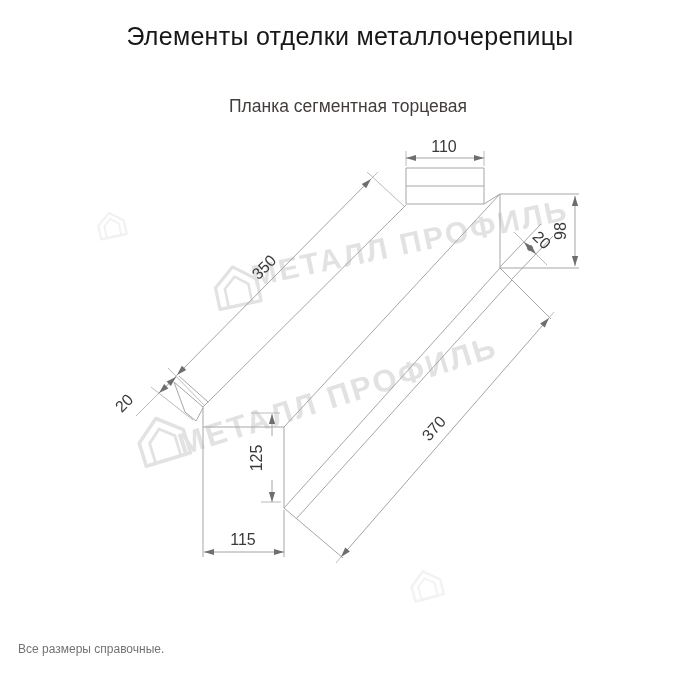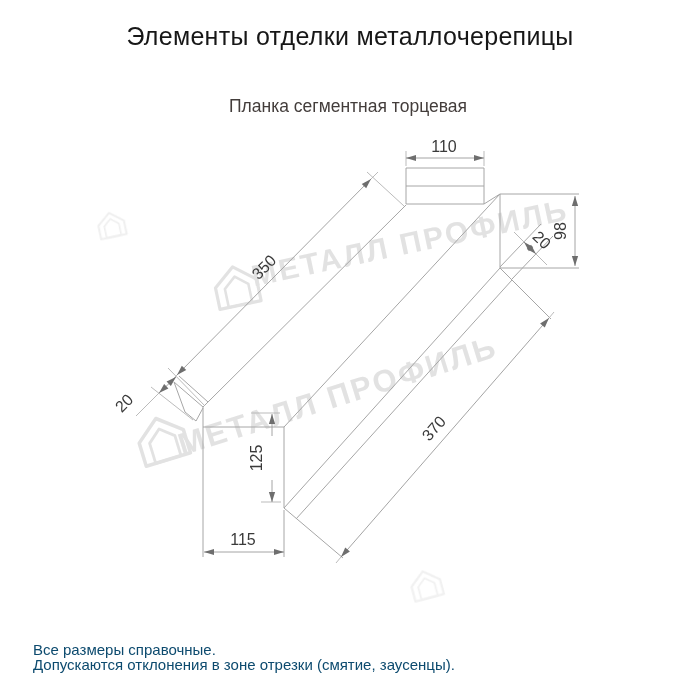--- a/index.html
+++ b/index.html
@@ -9,21 +9,21 @@
   }
   .page-title{
     position:absolute;top:22px;left:0;width:700px;text-align:center;
     font-size:25px;color:#171717;letter-spacing:.3px;
   }
   .product-name{
     position:absolute;top:96px;left:0;width:696px;text-align:center;
     font-size:17.5px;line-height:21px;color:#433d3b;
   }
   .footer{
-    position:absolute;left:33px;top:642px;font-size:15px;line-height:15px;color:#0c4a6e;
+    position:absolute;left:18px;top:642px;font-size:12px;line-height:15px;color:#737373;
   }
   svg{position:absolute;top:0;left:0;}
   .geo{stroke:#a6a6a6;stroke-width:1;fill:none;}
   .ext{stroke:#b3b3b3;stroke-width:.9;fill:none;}
   .dim{stroke:#9a9a9a;stroke-width:.9;fill:none;}
   .dimtext{fill:#3a3a3a;font-size:16px;font-family:"Liberation Sans","DejaVu Sans",sans-serif;}
   .wm{opacity:.55;}
   .wmtext{fill:#cbcbcb;font-weight:bold;font-size:30px;letter-spacing:2.5px;
     font-family:"Liberation Sans","DejaVu Sans",sans-serif;}
   .house{stroke:#cbcbcb;stroke-width:3.2;fill:none;stroke-linejoin:round;}
@@ -112,14 +112,13 @@
     <text class="dimtext" x="566" y="231" text-anchor="middle" transform="rotate(-90 566 231)">98</text>
     <text class="dimtext" x="538" y="244" text-anchor="middle" transform="rotate(44 538 244)">20</text>
     <text class="dimtext" x="262" y="458" text-anchor="middle" transform="rotate(-90 262 458)">125</text>
     <text class="dimtext" x="243" y="545" text-anchor="middle">115</text>
     <text class="dimtext" x="438" y="432" text-anchor="middle" transform="rotate(-48.9 438 432)">370</text>
   </g>
 </svg>
 
 <div class="footer">
   <div>Все размеры справочные.</div>
-  <div>Допускаются отклонения в зоне отрезки (смятие, заусенцы).</div>
 </div>
 
 </body></html>

